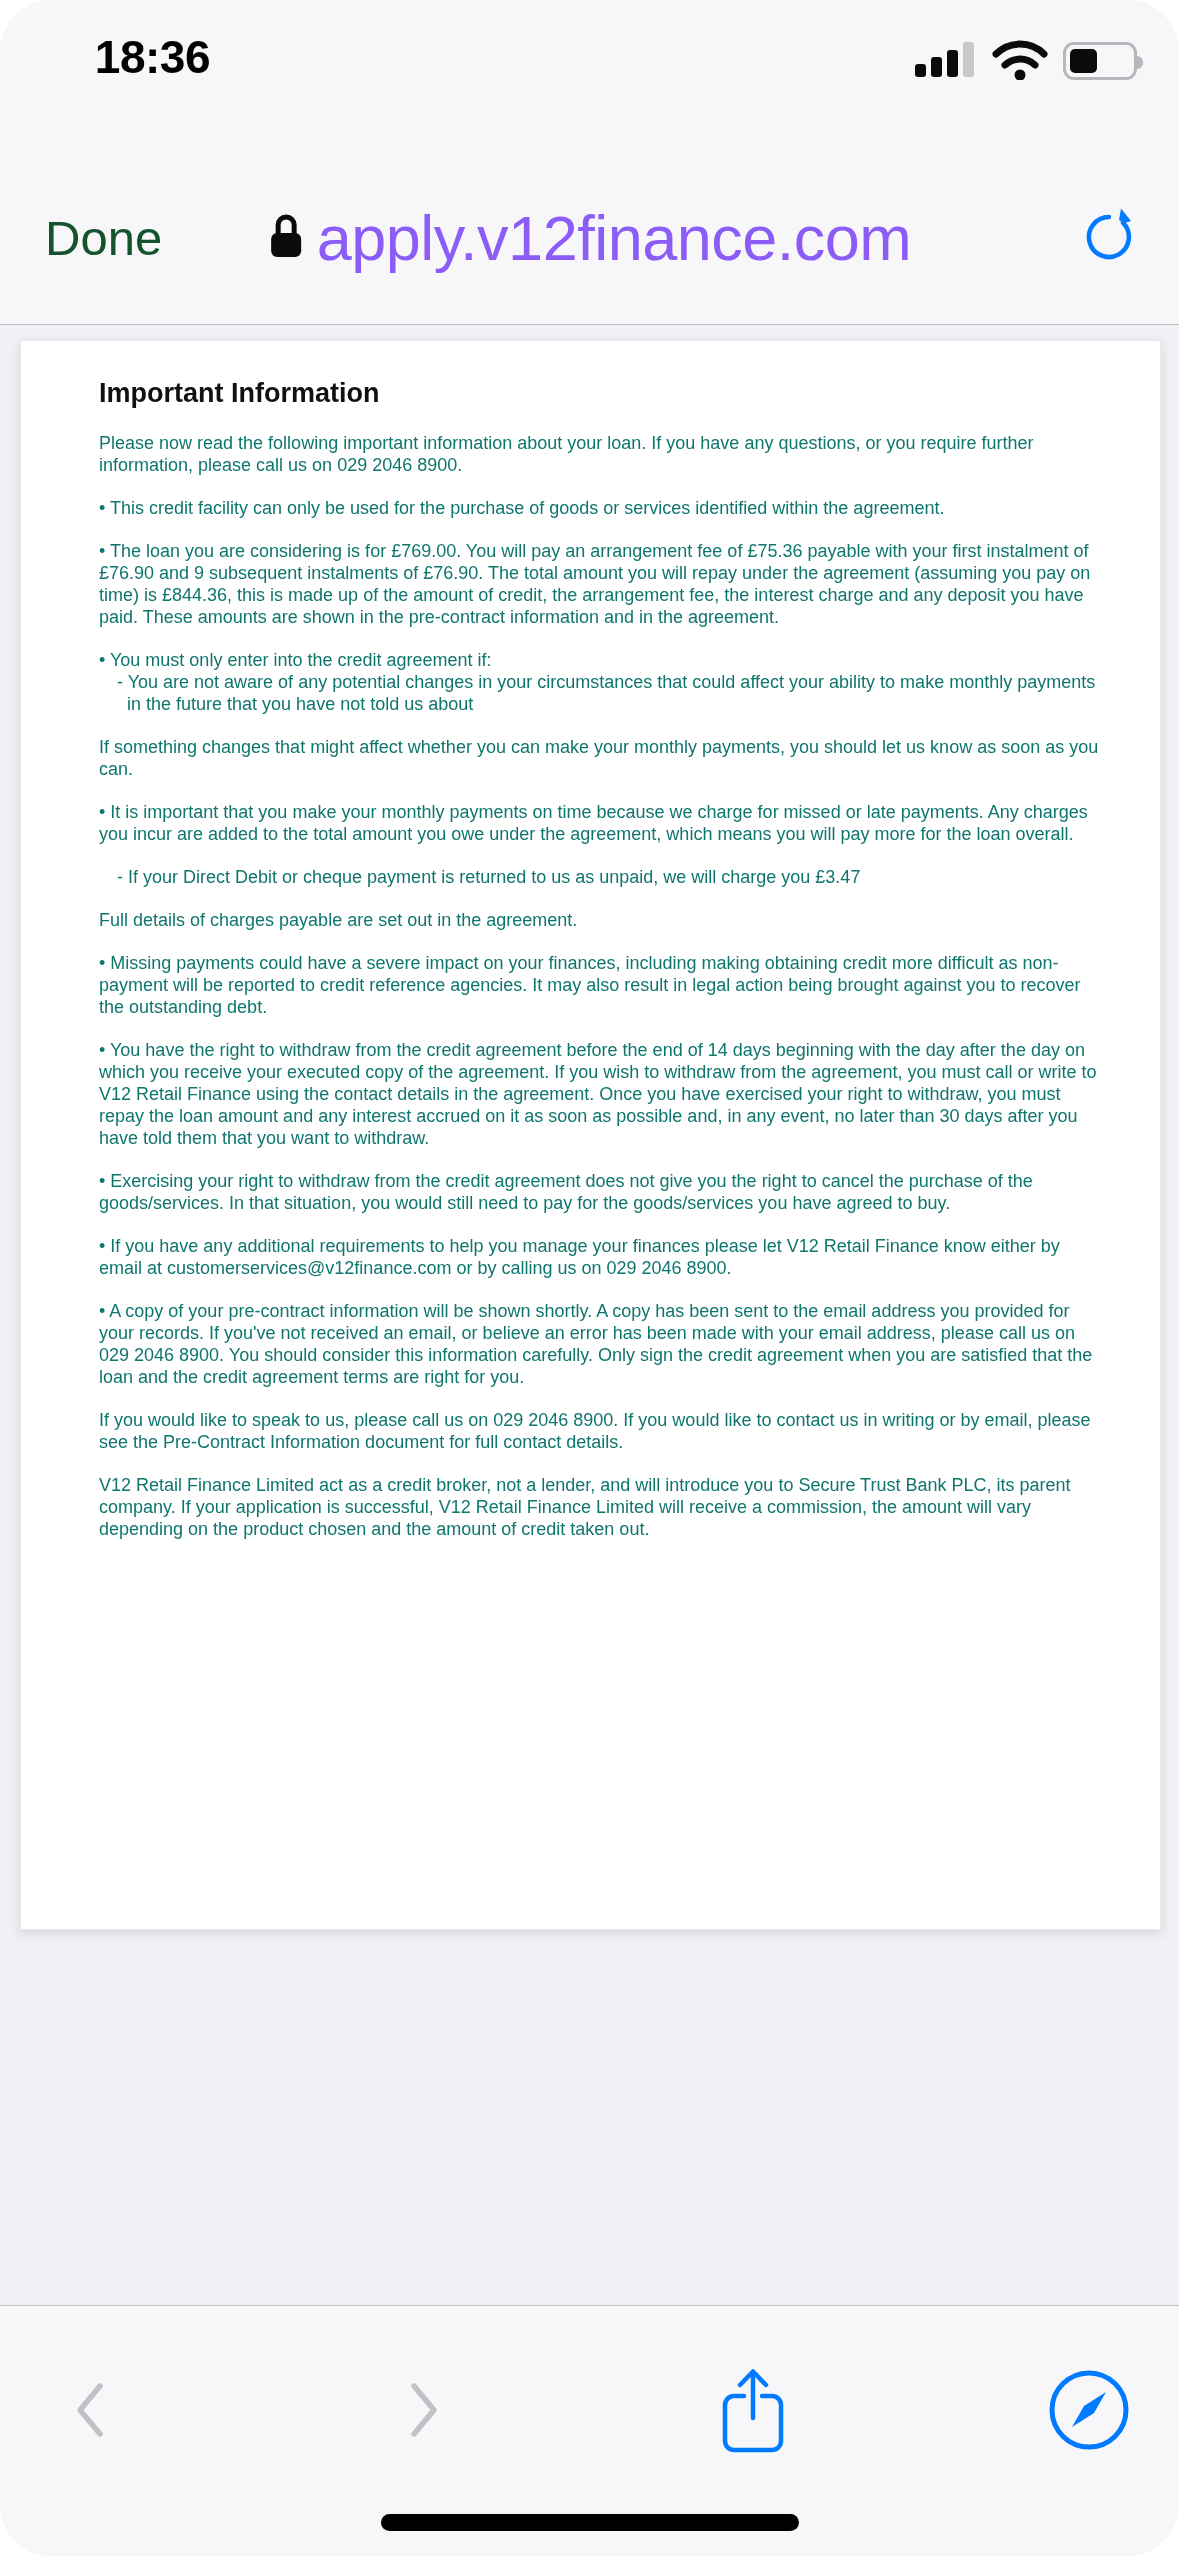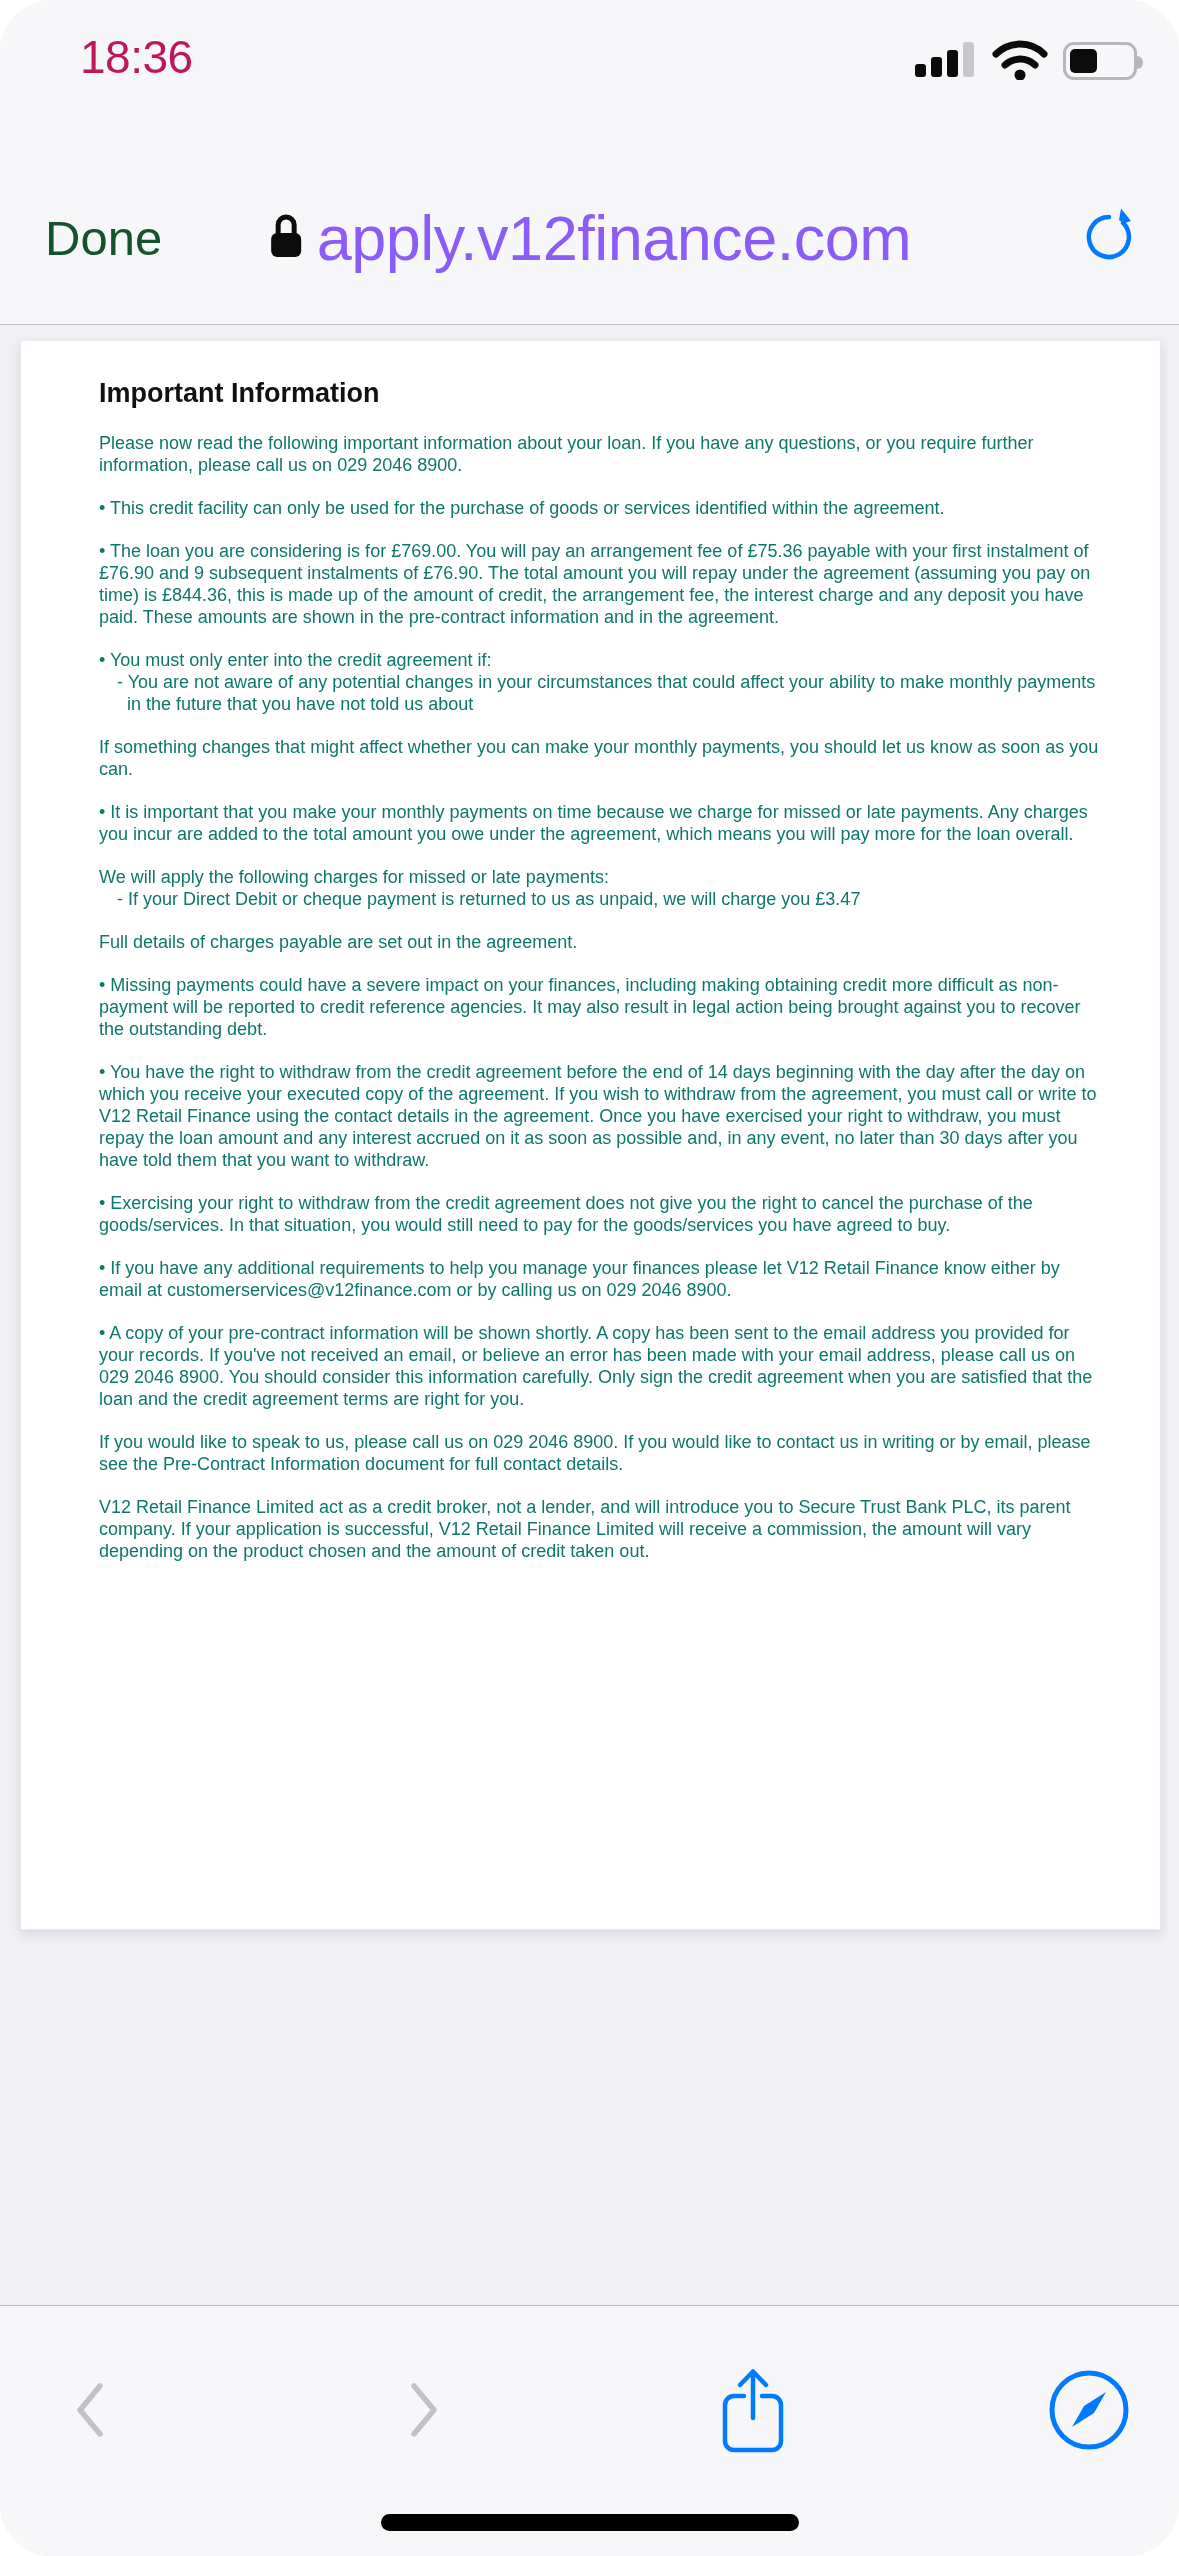--- a/index.html
+++ b/index.html
@@ -1,21 +1,21 @@
 <!DOCTYPE html>
 <html><head>
 <meta charset="utf-8">
 <style>
   html,body{margin:0;padding:0;background:#ffffff;}
   body{font-family:"Liberation Sans","DejaVu Sans",sans-serif;-webkit-font-smoothing:antialiased;}
   .screen{position:relative;width:1179px;height:2556px;background:#f0f0f5;overflow:hidden;border-radius:52px;}
 
   
   .top-chrome{position:absolute;left:0;top:0;width:1179px;height:325px;background:#f7f7f9;border-bottom:1px solid rgba(0,0,0,0.22);box-sizing:border-box;z-index:3;}
-  .time{position:absolute;left:80px;top:30px;width:130px;text-align:left;font-size:46px;font-weight:400;letter-spacing:-0.5px;color:#be185d;}
+  .time{position:absolute;left:80px;top:30px;width:130px;text-align:right;font-size:46px;font-weight:700;letter-spacing:-0.5px;color:#000000;}
   .status-icons{position:absolute;right:42px;top:38px;display:flex;align-items:center;gap:14px;}
   .battery{position:relative;width:74px;height:38px;border:3px solid #b7b7bb;border-radius:11px;box-sizing:border-box;}
   .battery .level{position:absolute;left:4px;top:4px;bottom:4px;width:27px;background:#0b0b0c;border-radius:5px;}
   .battery .nub{position:absolute;right:-9px;top:11px;width:6px;height:13px;background:#b7b7bb;border-radius:0 6px 6px 0;}
 
   .nav-row{position:absolute;left:0;top:165px;width:1179px;height:145px;}
   .done-btn{position:absolute;left:45px;top:50%;transform:translateY(-50%);font-size:49px;color:#14532d;cursor:pointer;}
   .url-group{position:absolute;left:50%;top:50%;transform:translate(-50%,-50%);display:flex;align-items:center;gap:13px;cursor:pointer;}
   .url-text{font-size:63px;font-weight:400;color:#8b5cf6;letter-spacing:-0.5px;}
   .reload-btn{position:absolute;right:42px;top:50%;transform:translateY(-50%);cursor:pointer;}
@@ -103,21 +103,20 @@
             <div class="para">• You must only enter into the credit agreement if:</div>
             <div class="sub">- You are not aware of any potential changes in your circumstances that could affect your ability to make monthly payments in the future that you have not told us about</div>
           </div>
           <div class="pgroup">
             <div class="para">If something changes that might affect whether you can make your monthly payments, you should let us know as soon as you can.</div>
           </div>
           <div class="pgroup">
             <div class="para">• It is important that you make your monthly payments on time because we charge for missed or late payments. Any charges you incur are added to the total amount you owe under the agreement, which means you will pay more for the loan overall.</div>
           </div>
           <div class="pgroup">
-            <div class="para">We will apply the following charges for missed or late payments:</div>
             <div class="sub">- If your Direct Debit or cheque payment is returned to us as unpaid, we will charge you £3.47</div>
           </div>
           <div class="pgroup">
             <div class="para">Full details of charges payable are set out in the agreement.</div>
           </div>
           <div class="pgroup">
             <div class="para">• Missing payments could have a severe impact on your finances, including making obtaining credit more difficult as non-payment will be reported to credit reference agencies. It may also result in legal action being brought against you to recover the outstanding debt.</div>
           </div>
           <div class="pgroup">
             <div class="para">• You have the right to withdraw from the credit agreement before the end of 14 days beginning with the day after the day on which you receive your executed copy of the agreement. If you wish to withdraw from the agreement, you must call or write to V12 Retail Finance using the contact details in the agreement. Once you have exercised your right to withdraw, you must repay the loan amount and any interest accrued on it as soon as possible and, in any event, no later than 30 days after you have told them that you want to withdraw.</div>

